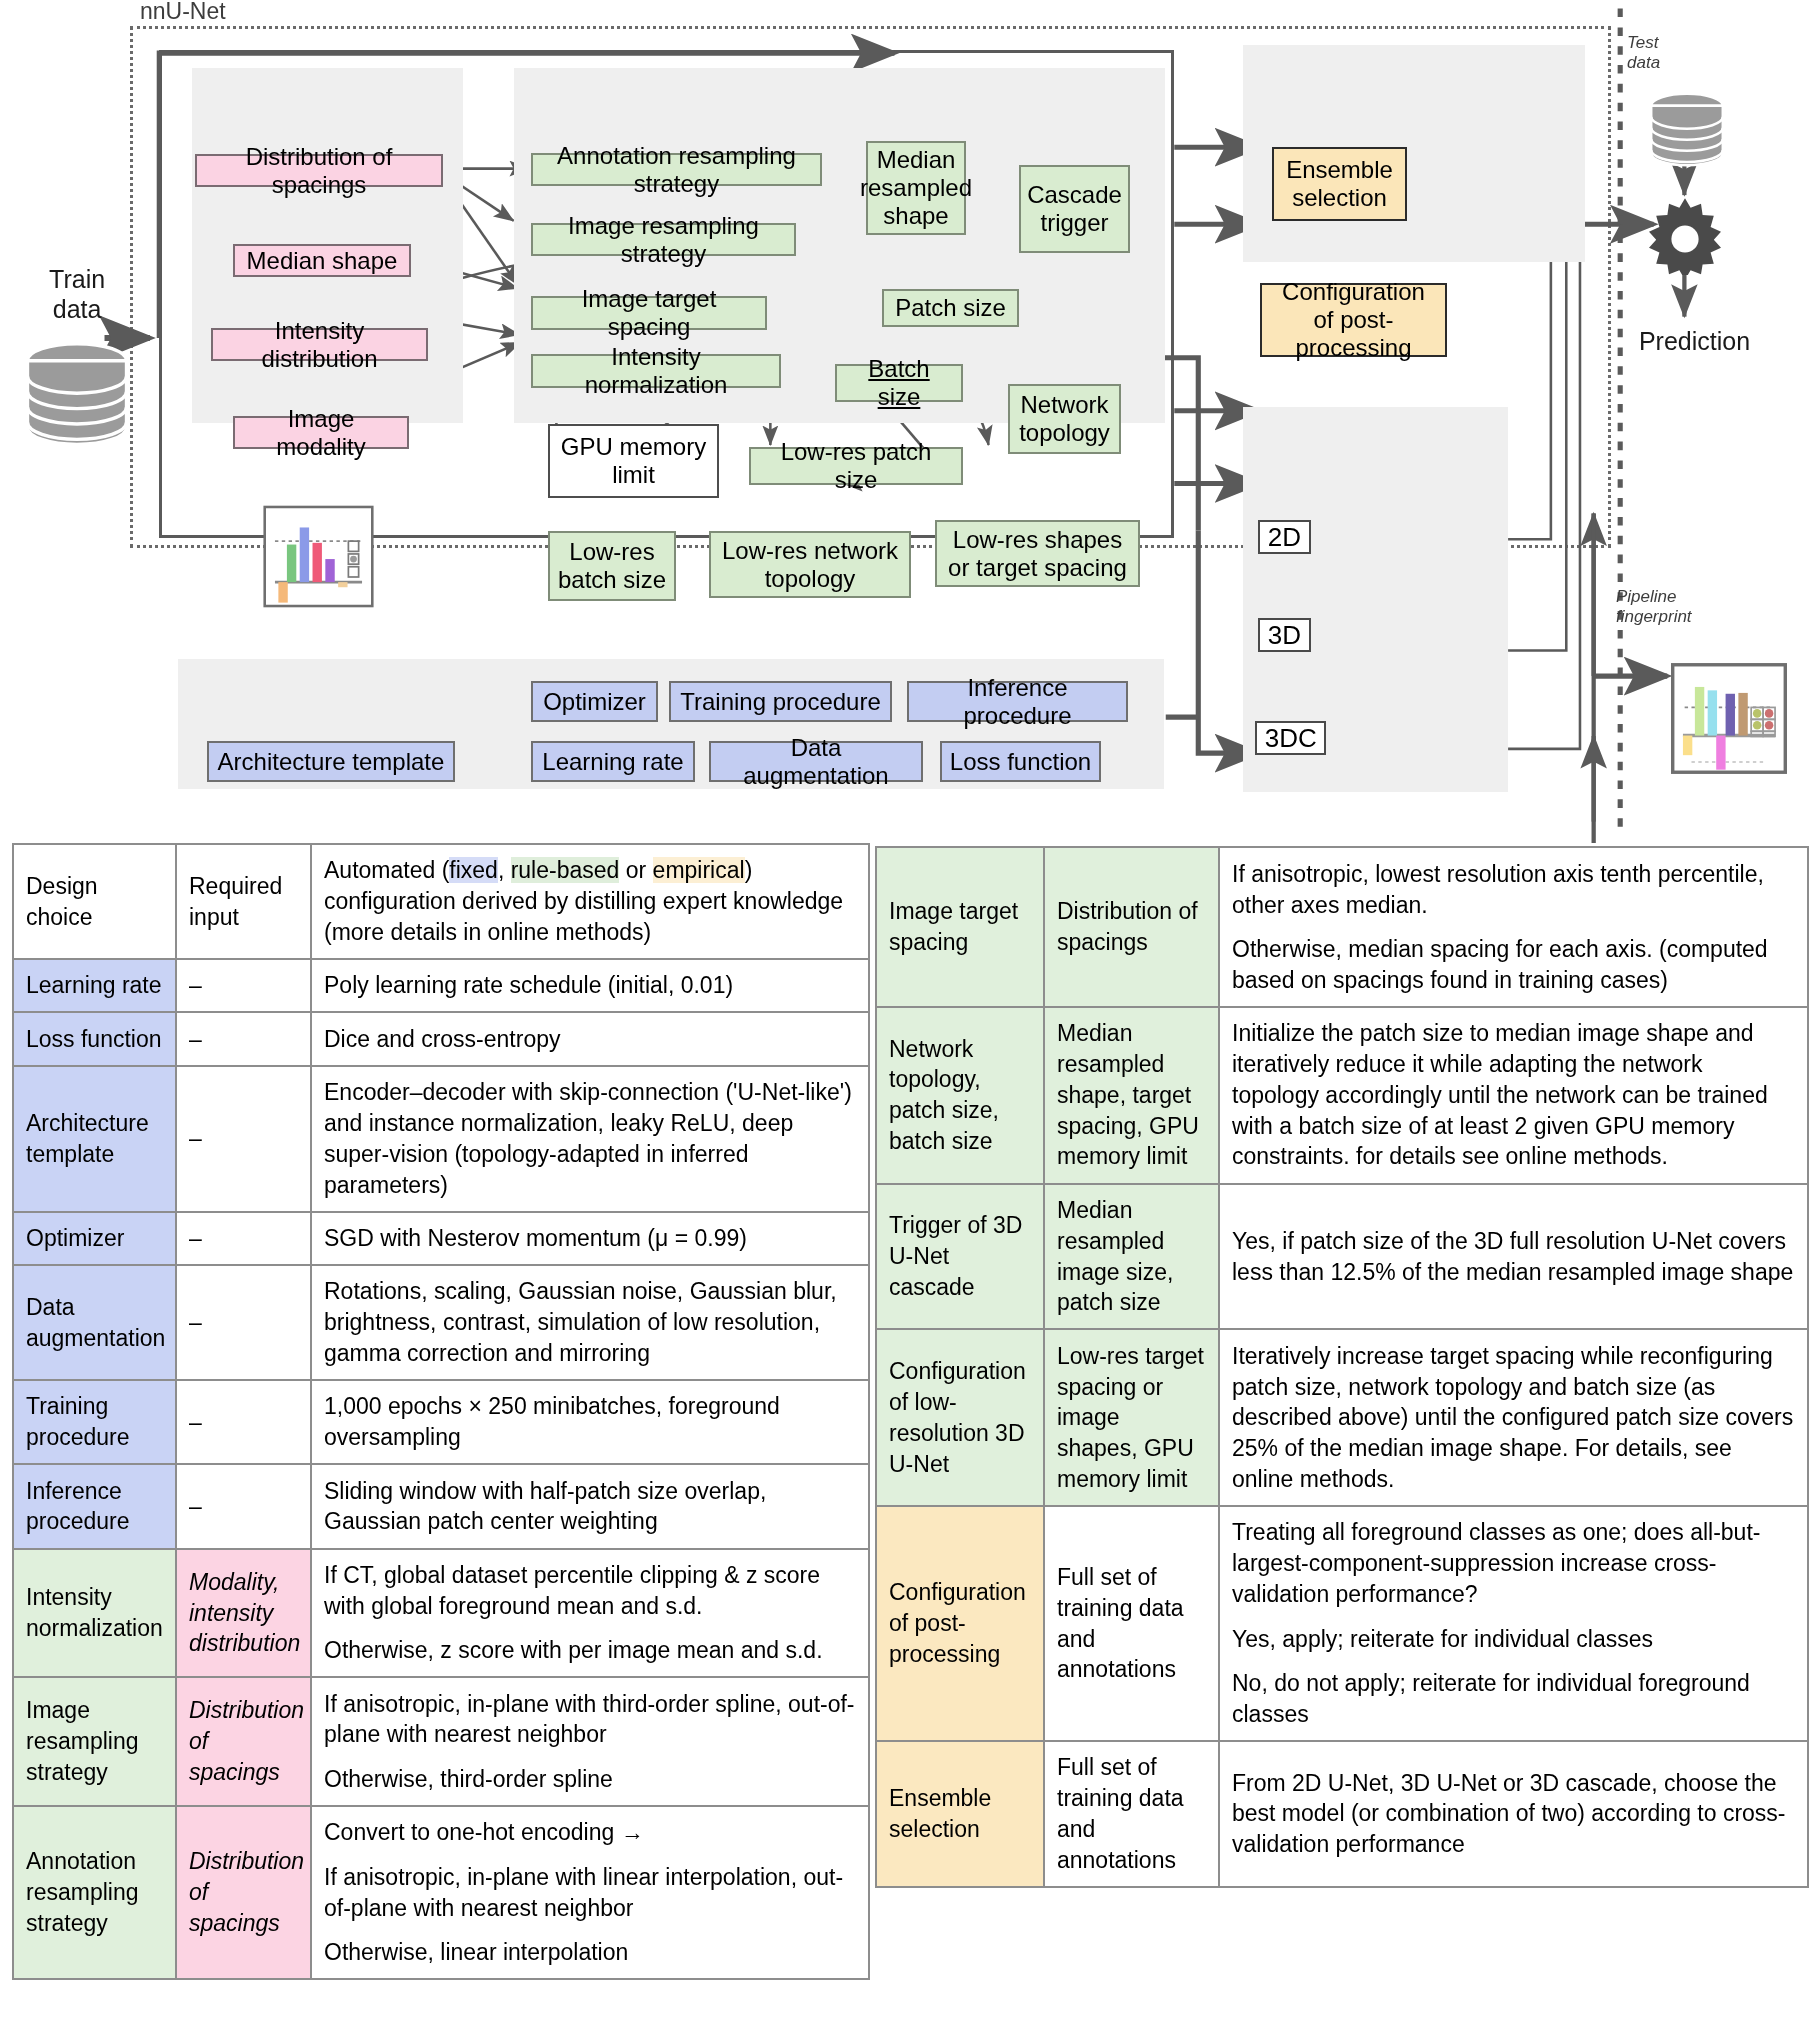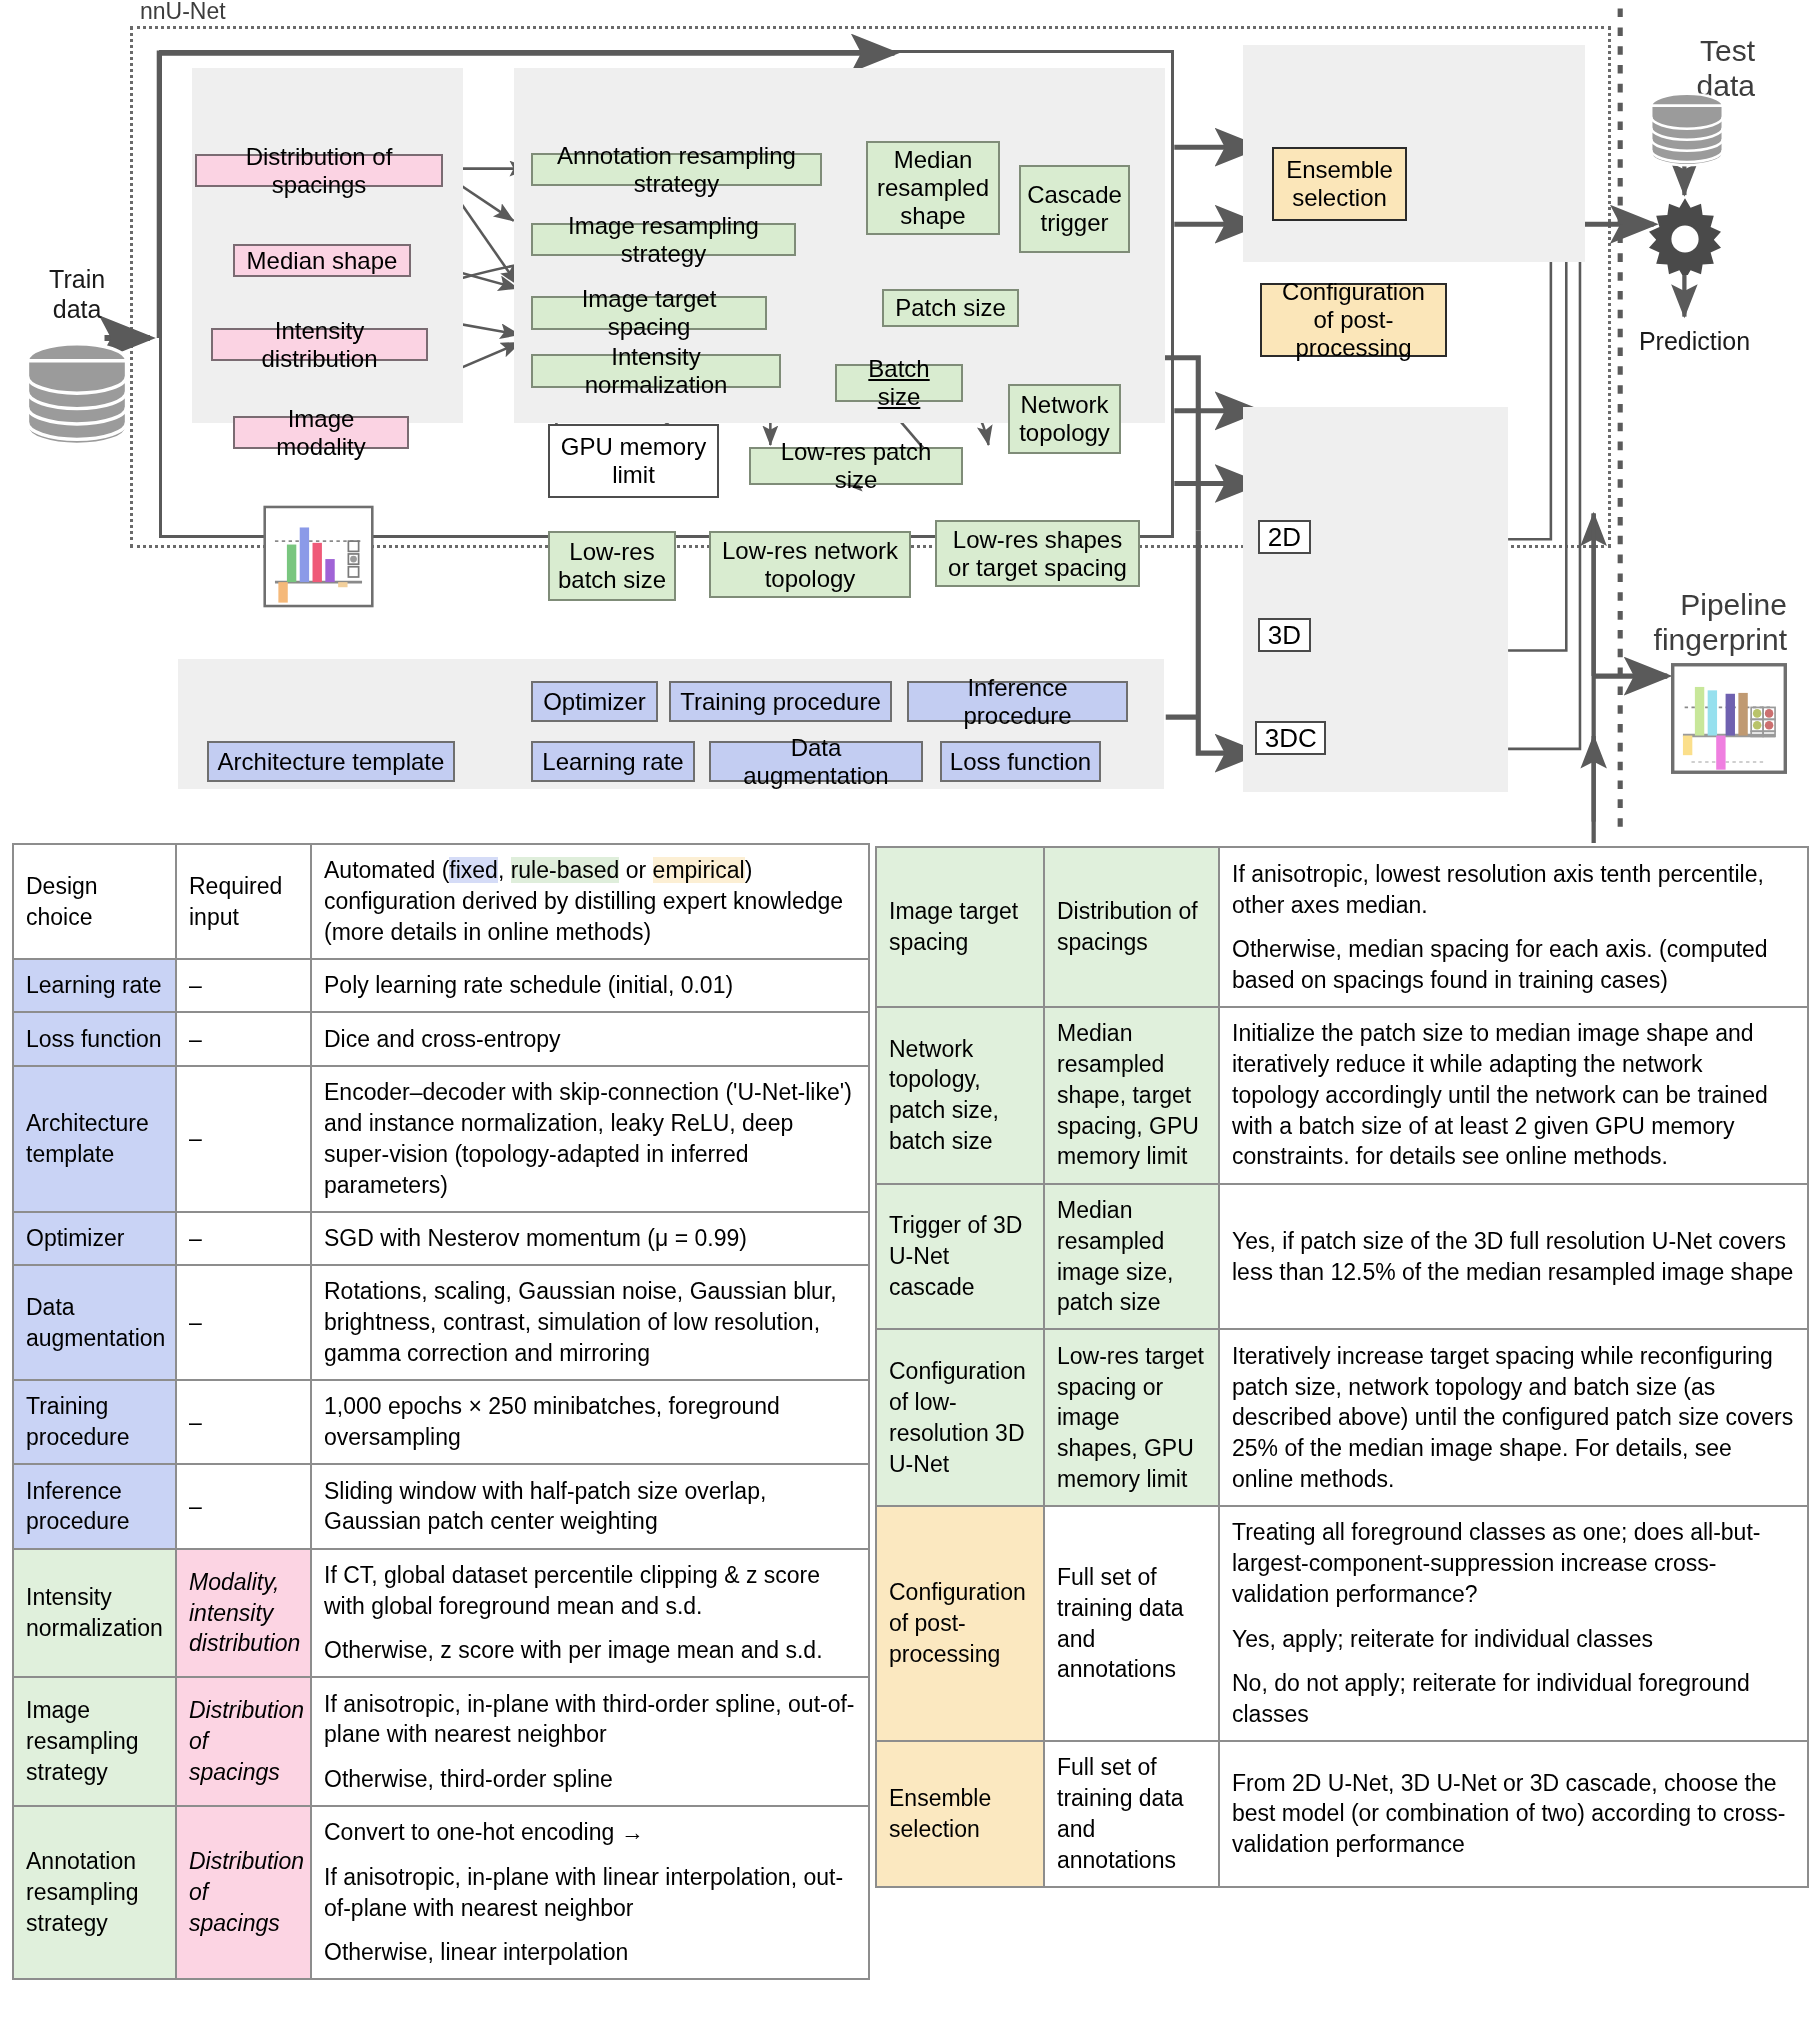--- a/index.html
+++ b/index.html
@@ -32,21 +32,21 @@
 
   .outer-solid {
     position:absolute; border:3.4px solid #5a5a5a; background:transparent; z-index:0;
   }
   .outer-dotted {
     position:absolute; border:3.4px dotted #6a6a6a; background:transparent; z-index:0;
   }
   .nnunet-title { position:absolute; font-size:23px; color:#3d3d3d; }
 
   .plain-label { position:absolute; font-size:25px; color:#1a1a1a; text-align:center; line-height:1.18; }
-  .gray-label  { position:absolute; font-size:30px; color:#6b6b6b; text-align:right; line-height:1.18; }
+  .gray-label  { position:absolute; font-size:17px; color:#6b6b6b; text-align:left; line-height:1.18;font-style:italic; }
 
   .tag {
     position:absolute; background:#fff; border:2.1px solid #4a4a4a;
     font-size:26px; padding:0.9px 7.7px; z-index:6; line-height:1.1;
   }
 
   
   #tables { position:absolute; left:0; top:843px; width:1818px; height:1178px; }
   table { border-collapse:collapse; table-layout:fixed; }
   table td { border:2.1px solid #8d8d8d; vertical-align:middle; font-size:23px; line-height:1.34; padding:10.3px 12px; }
@@ -216,21 +216,21 @@
       <rect x="100" y="72" width="12" height="12"></rect>
     </g>
     <circle cx="106" cy="63" r="4" fill="#9a9a9a"></circle>
   </svg>
 
   <div class="node green" style="left:531px; top:153px; width:291px; height:33px;">Annotation resampling strategy</div>
   <div class="node green" style="left:531px; top:223px; width:265px; height:33px;">Image resampling strategy</div>
   <div class="node green" style="left:531px; top:296px; width:236px; height:34px;">Image target spacing</div>
   <div class="node green" style="left:531px; top:354px; width:250px; height:34px;">Intensity normalization</div>
 
-  <div class="node green" style="left:866px; top:141px; width:134px; height:94px; white-space:normal;">Median resampled shape</div>
+  <div class="node green" style="left:866px; top:141px; width:100px; height:94px; white-space:normal;">Median resampled shape</div>
   <div class="node green" style="left:1019px; top:145px; width:111px; height:88px;margin-top:20px;">Cascade trigger</div>
   <div class="node green" style="left:882px; top:289px; width:137px; height:38px;">Patch size</div>
   <div class="node green" style="left:835px; top:364px; width:128px; height:38px;text-decoration:underline;">Batch size</div>
   <div class="node green" style="left:1008px; top:384px; width:113px; height:70px;">Network topology</div>
   <div class="node white" style="left:548px; top:424px; width:171px; height:74px;">GPU memory limit</div>
   <div class="node green" style="left:749px; top:447px; width:214px; height:38px;">Low-res patch size</div>
   <div class="node green" style="left:935px; top:520px; width:205px; height:67px;">Low-res shapes or target spacing</div>
   <div class="node green" style="left:548px; top:531px; width:128px; height:70px;">Low-res batch size</div>
   <div class="node green" style="left:709px; top:531px; width:202px; height:67px;">Low-res network topology</div>
 

